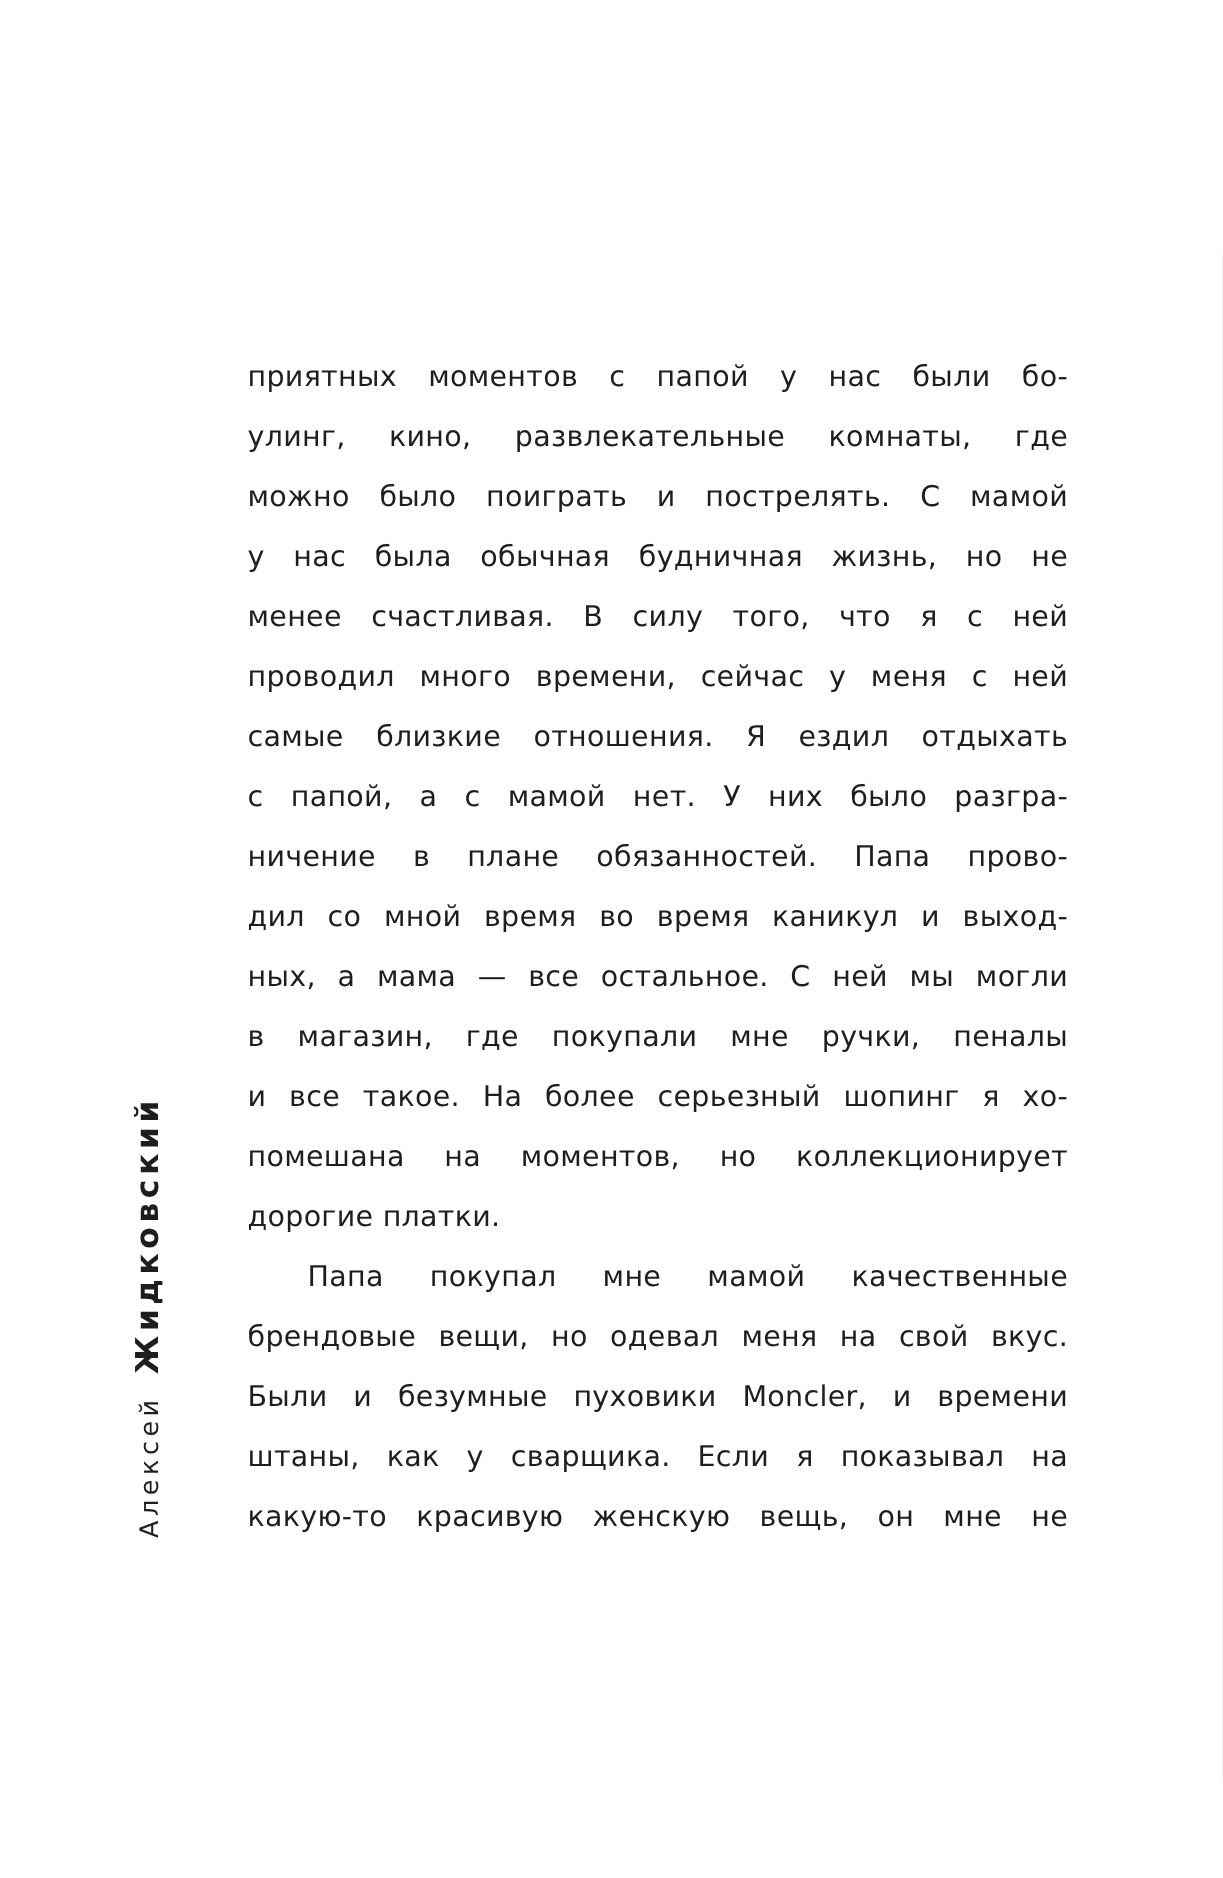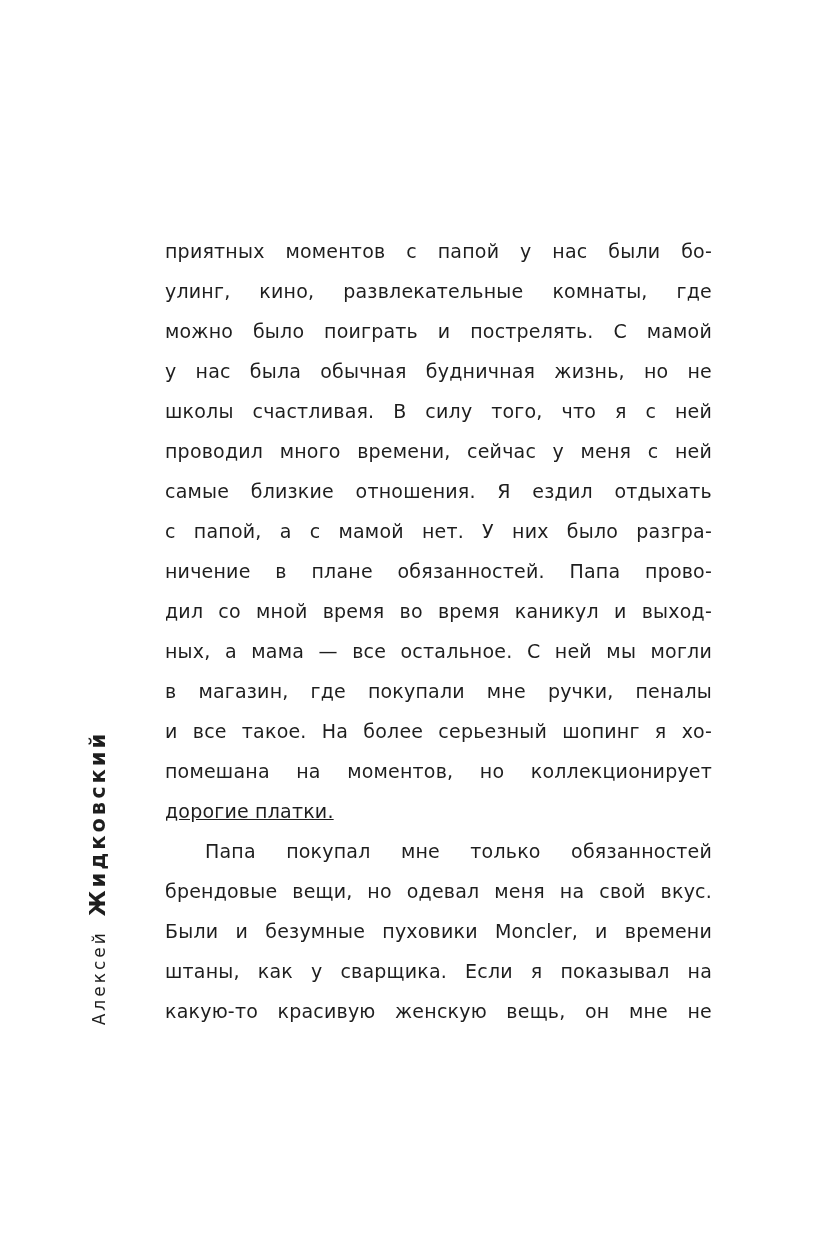--- a/index.html
+++ b/index.html
@@ -25,21 +25,20 @@
     line-height: 40px;
   }
   .line {
     text-align: justify;
     text-align-last: justify;
     letter-spacing: 0.2px;
   }
   .line.no-justify {
     text-align: left;
     text-align-last: left;
-    text-decoration: underline;
   }
   .line.indent {
     padding-left: 40px;
   }
   .author {
     position: absolute;
     left: -46px;
     top: 865px;
     width: 290px;
     height: 26px;
@@ -69,31 +68,31 @@
   <div class="author">
     <span class="first-name">Алексей</span>
     <span class="last-name">Жидковский</span>
   </div>
 
   <div class="text-block">
       <div class="line">приятных моментов с папой у нас были бо-</div>
       <div class="line">улинг, кино, развлекательные комнаты, где</div>
       <div class="line">можно было поиграть и пострелять. С мамой</div>
       <div class="line">у нас была обычная будничная жизнь, но не</div>
-      <div class="line">школы счастливая. В силу того, что я с ней</div>
+      <div class="line">менее счастливая. В силу того, что я с ней</div>
       <div class="line">проводил много времени, сейчас у меня с ней</div>
       <div class="line">самые близкие отношения. Я ездил отдыхать</div>
       <div class="line">с папой, а с мамой нет. У них было разгра-</div>
       <div class="line">ничение в плане обязанностей. Папа прово-</div>
       <div class="line">дил со мной время во время каникул и выход-</div>
       <div class="line">ных, а мама — все остальное. С ней мы могли</div>
       <div class="line">в магазин, где покупали мне ручки, пеналы</div>
       <div class="line">и все такое. На более серьезный шопинг я хо-</div>
       <div class="line">помешана на моментов, но коллекционирует</div>
       <div class="line no-justify">дорогие платки.</div>
-      <div class="line indent">Папа покупал мне только обязанностей</div>
+      <div class="line indent">Папа покупал мне мамой качественные</div>
       <div class="line">брендовые вещи, но одевал меня на свой вкус.</div>
       <div class="line">Были и безумные пуховики Moncler, и времени</div>
       <div class="line">штаны, как у сварщика. Если я показывал на</div>
       <div class="line">какую-то красивую женскую вещь, он мне не</div>
     </div>
 
 </div>
 
 </body></html>

